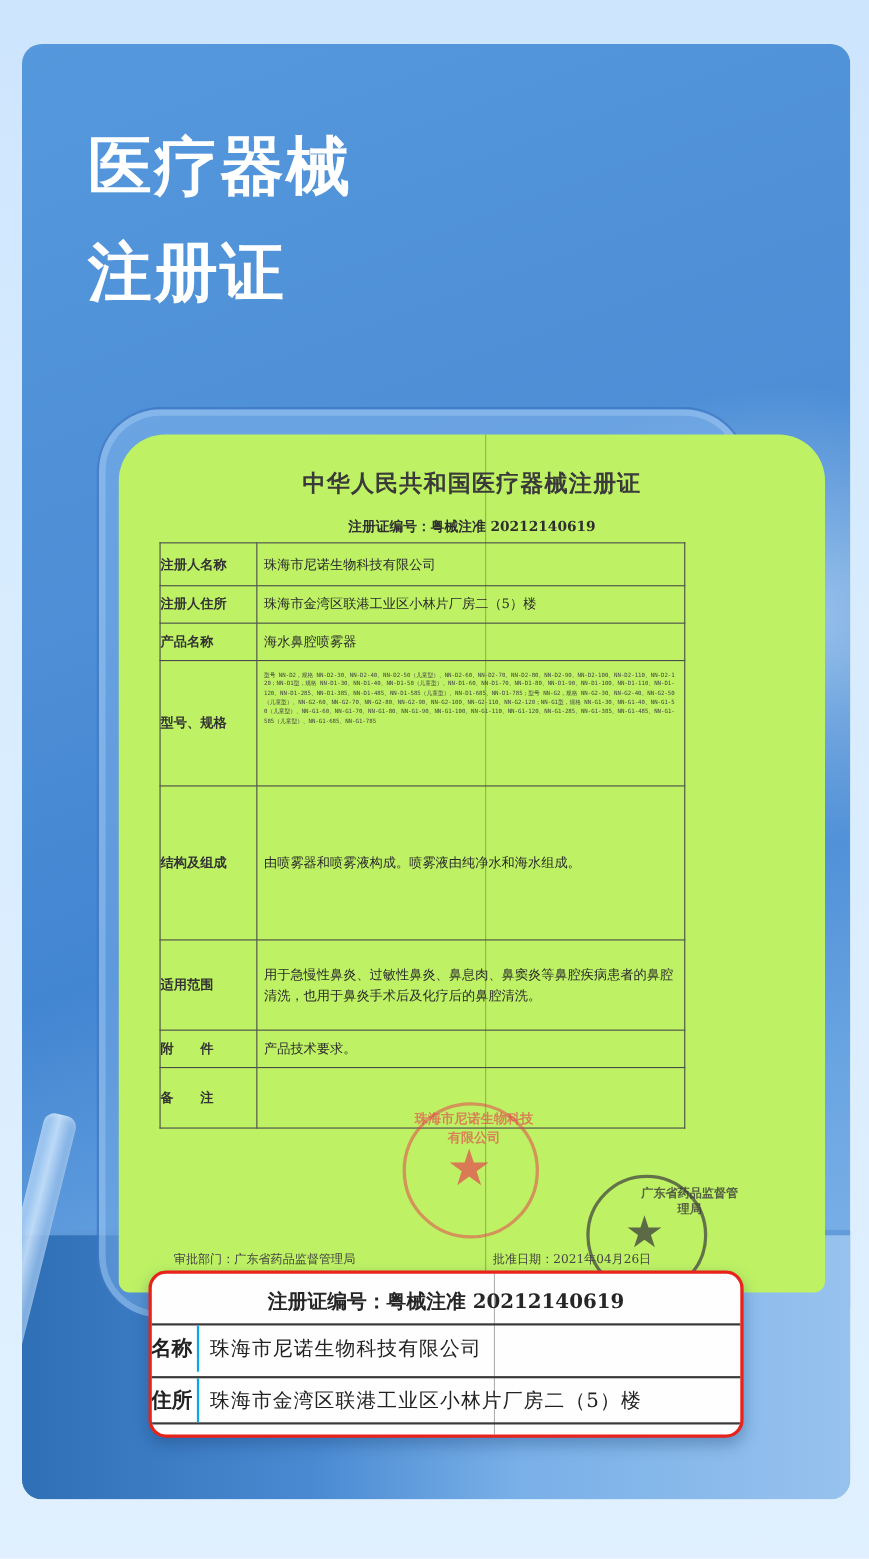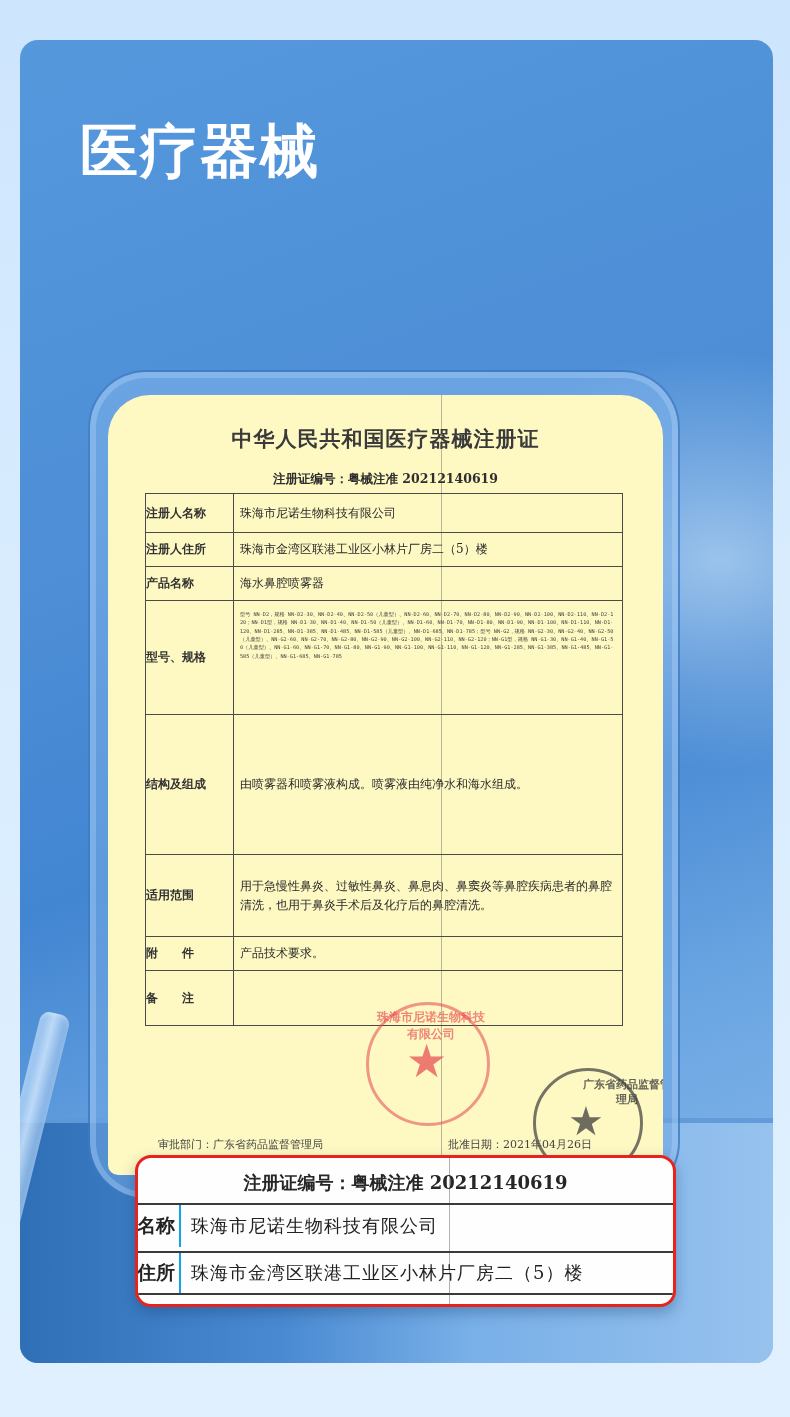--- a/index.html
+++ b/index.html
@@ -42,23 +42,23 @@
   }
 
   .frame {
     position: absolute; left: 88px; top: 370px; width: 592px; height: 830px;
     border-radius: 58px;
     background: linear-gradient(180deg, rgba(130,180,235,.55), rgba(110,165,225,.55));
     border: 2px solid rgba(40,100,180,.55);
     box-shadow: inset 0 0 0 6px rgba(180,215,250,.35);
   }
   .paper {
-    position: absolute; left: 108px; top: 395px; width: 555px; height: 780px;
+    position: absolute; left: 108px; top: 395px; width: 642px; height: 780px;
     border-radius: 42px 42px 10px 10px;
-    background: #fef9c3;
+    background: #bef264;
     overflow: hidden;
   }
   .paper .center-fold {
     position: absolute; left: 333px; top: 0; width: 1px; height: 100%;
     background: rgba(60,60,60,.35);
   }
   .doc-title {
     position: absolute; left: 0; right: 0; top: 30px; text-align: center;
     font-family: "DejaVu Serif", serif; font-weight: bold; font-size: 21px;
     color: #3a3a3a; letter-spacing: 1px;
@@ -140,20 +140,21 @@
     letter-spacing: 1px; white-space: nowrap;
   }
 </style>
 </head>
 <body>
 
 <div class="main-card">
   <div class="floor-top"></div>
   <div class="floor"></div>
   <div class="title-line l1">医疗器械</div>
+  <div class="title-line l2">注册证</div>
   <div class="glass-rod"></div>
 </div>
 
 <div class="frame"></div>
 
 <div class="paper">
   <div class="center-fold"></div>
   <div class="doc-title">中华人民共和国医疗器械注册证</div>
   <div class="doc-regno">注册证编号：粤械注准 20212140619</div>
 

